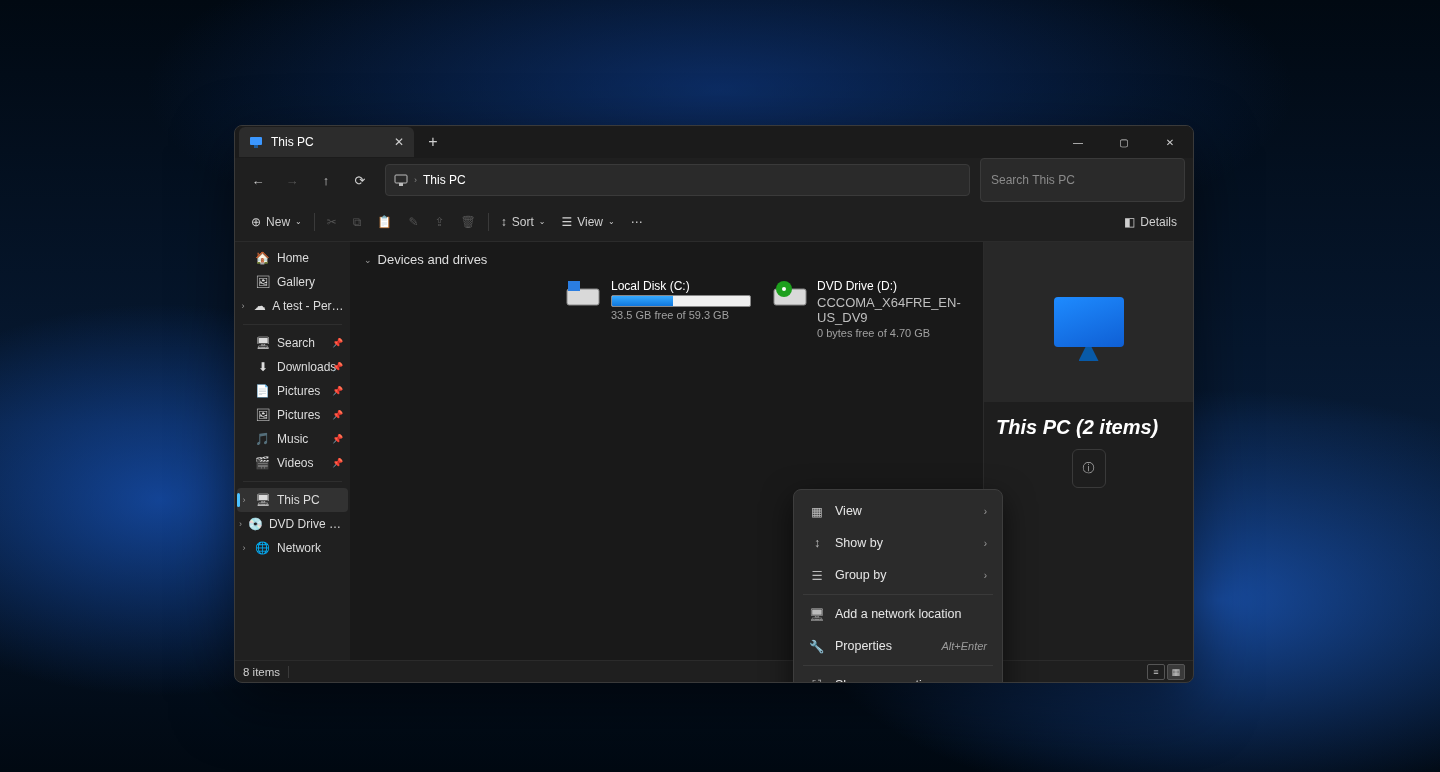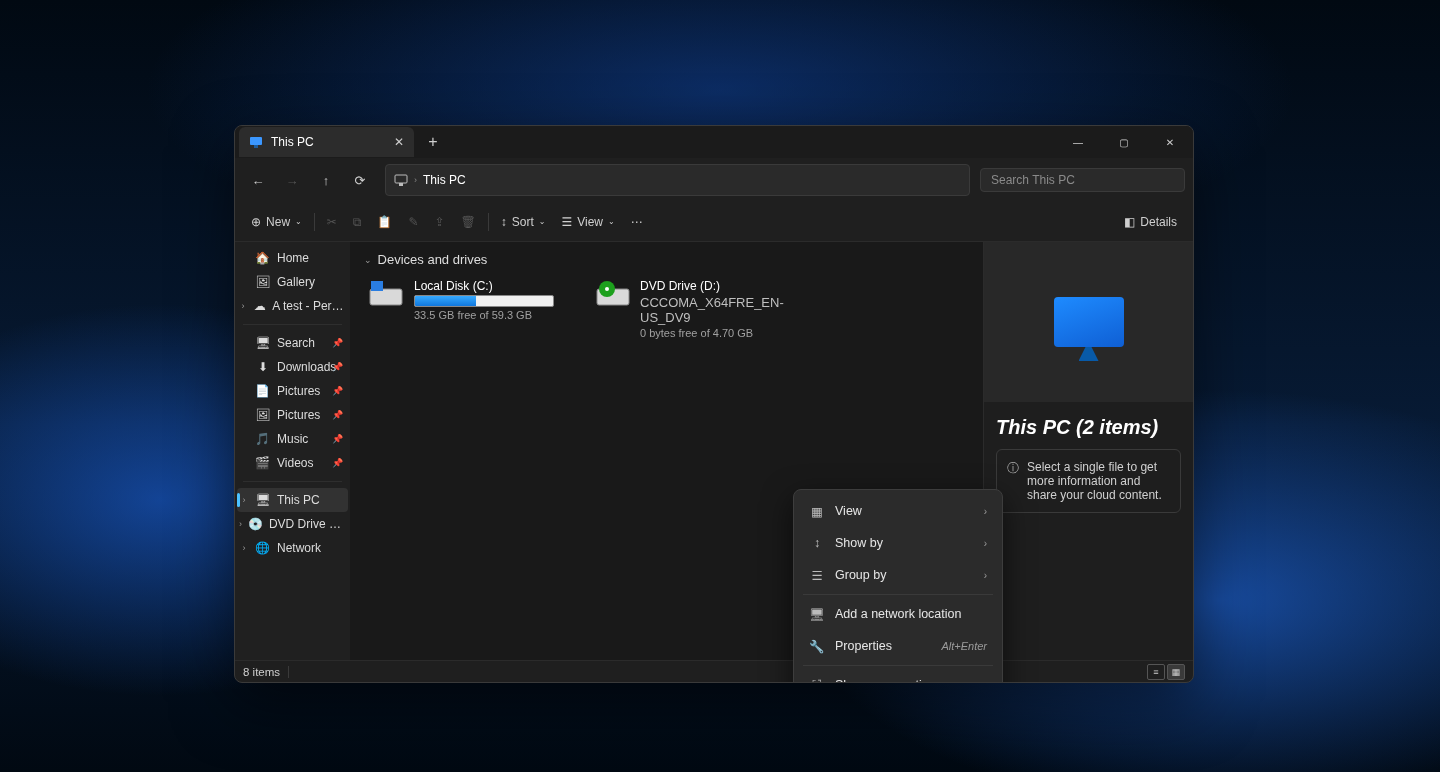--- a/index.html
+++ b/index.html
@@ -44,21 +44,21 @@
   .newtab { width:30px; text-align:center; color:#cfcfcf; font-size:16px; margin-left:4px;}
   .winctrls { margin-left:auto; display:flex; }
   .winctrls > div { width:46px; height:32px; display:flex; align-items:center; justify-content:center; color:#cfcfcf; font-size:10px;}
 
   
   .addrrow { display:flex; align-items:center; height:44px; padding:6px 8px; gap:4px; background:#1f1f1f;}
   .navbtn { width:30px; height:30px; display:flex; align-items:center; justify-content:center; border-radius:4px; color:#cfcfcf; font-size:13px;}
   .navbtn.disabled{color:#555;}
   .addrbox { flex:1; display:flex; align-items:center; gap:6px; height:32px; background:#2a2a2a; border:1px solid #3a3a3a; border-radius:4px; padding:0 8px; margin:0 6px;}
   .addrbox .crumb{font-size:12px;}
-  .search { width:205px; height:24px; background:#2a2a2a; border:1px solid #3a3a3a; border-radius:4px; display:flex; align-items:center;}
+  .search { width:205px; height:44px; background:#2a2a2a; border:1px solid #3a3a3a; border-radius:4px; display:flex; align-items:center;}
   .search input{ flex:1; background:transparent; border:none; outline:none; color:#ccc; font-size:12px; padding:0 10px;}
   .search input::placeholder{color:#8a8a8a;}
 
   
   .toolbar { display:flex; align-items:center; height:40px; background:#1f1f1f; padding:0 8px; gap:0; border-bottom:1px solid #2b2b2b;}
   .tbtn{ height:30px; padding:0 8px; display:flex; align-items:center; gap:5px; color:#cfcfcf; border-radius:4px; font-size:12px;}
   .tbtn.disabled{color:#555;}
   .sep{ width:1px; height:18px; background:#3a3a3a; margin:0 4px;}
   .tpush{margin-left:auto;}
 
@@ -76,21 +76,21 @@
   .nitem .chev{ width:10px; text-align:center; color:#9a9a9a; font-size:9px;}
   .nitem .dot{ width:16px; text-align:center; font-size:12px;}
   .nitem .pin{ position:absolute; right:4px; color:#777; font-size:9px;}
   .nitem.selected{ background:#323232;}
   .nitem.selected::before{ content:""; position:absolute; left:0; top:5px; bottom:5px; width:3px; background:#4cc2ff; border-radius:2px;}
   .nline{ height:1px; background:#2e2e2e; margin:6px 6px;}
 
   .content{ flex:1; background:#191919; padding:10px 14px; position:relative;}
   .group-head{ display:flex; align-items:center; gap:6px; color:#dedede; font-size:13px; margin-bottom:8px;}
   .group-head .c{ font-size:9px; color:#9a9a9a;}
-  .drives{ display:flex; gap:28px; }
+  .drives{ display:flex; gap:8px;justify-content:flex-end; }
   .drive{ display:flex; gap:10px; padding:4px; border-radius:4px; width:200px;}
   .drive .icn{ width:36px; height:28px; display:flex; align-items:center; justify-content:center; font-size:24px;}
   .drive .info{ display:flex; flex-direction:column; gap:2px;}
   .drive .name{ font-size:12px;}
   .drive .sub{ font-size:13px; color:#bfbfbf;}
   .drive .free{ font-size:11px; color:#a0a0a0;}
   .bar{ width:140px; height:12px; background:#f0f0f0; border:1px solid #888; border-radius:2px; overflow:hidden;}
   .bar>div{height:100%; background:linear-gradient(180deg,#36aaff,#1077dd);}
 
   .details{
@@ -364,21 +364,20 @@
       </div>
     </div>
 
     <div class="details">
       <div class="thumb">
         <div class="mon"></div>
       </div>
       <div class="dtitle">This PC (2 items)</div>
       <div class="hint">
         <span class="i">ⓘ</span>
-        <span>Select a single file to get more information and share your cloud content.</span>
       </div>
     </div>
   </div>
 
   <div class="status">
     <span>8 items</span>
     <span class="sep2"></span>
     <div class="push">
       <div class="vbtn">≡</div>
       <div class="vbtn active">▦</div>

